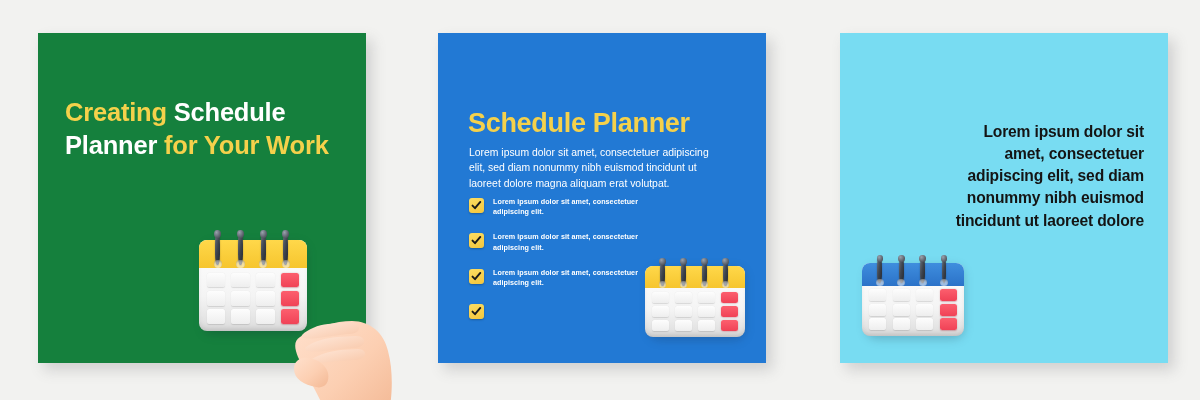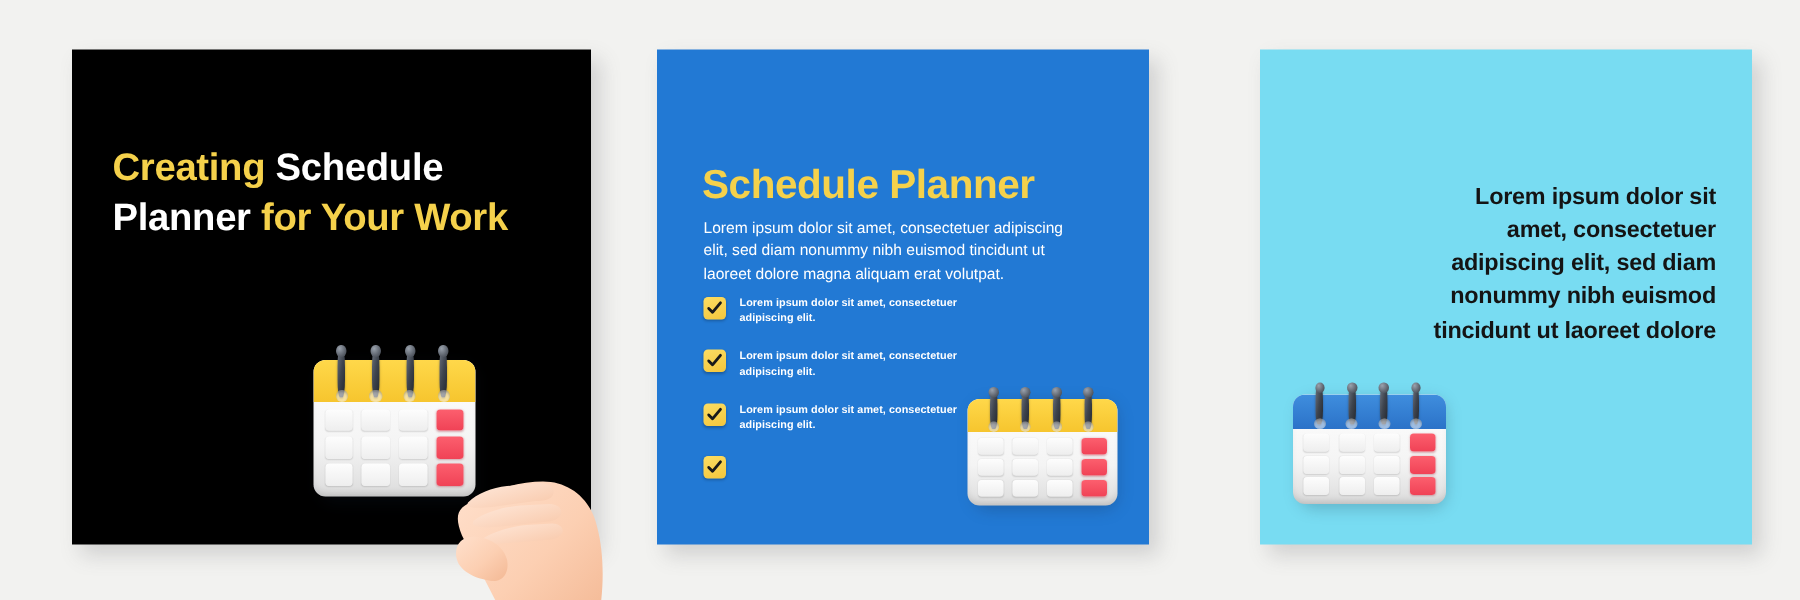--- a/index.html
+++ b/index.html
@@ -19,21 +19,21 @@
     width:328px;height:330px;
     box-shadow:6px 7px 13px rgba(90,90,95,.22);
     overflow:visible;
   }
   .card-clip{
     position:absolute;inset:0;
     overflow:hidden;
   }
 
   
-  #card1{left:48px;background:#000000;padding-left:18px;}
+  #card1{left:38px;background:#15803d;}
   #card1 .headline{
     position:absolute;left:27px;top:63px;width:268px;
     font-size:25.5px;line-height:1.3;font-weight:bold;
     letter-spacing:-.2px;
   }
   .hl-y{color:#f5d14b;}
   .hl-w{color:#ffffff;}
 
   
   #card2{left:438px;background:#2279d4;}

